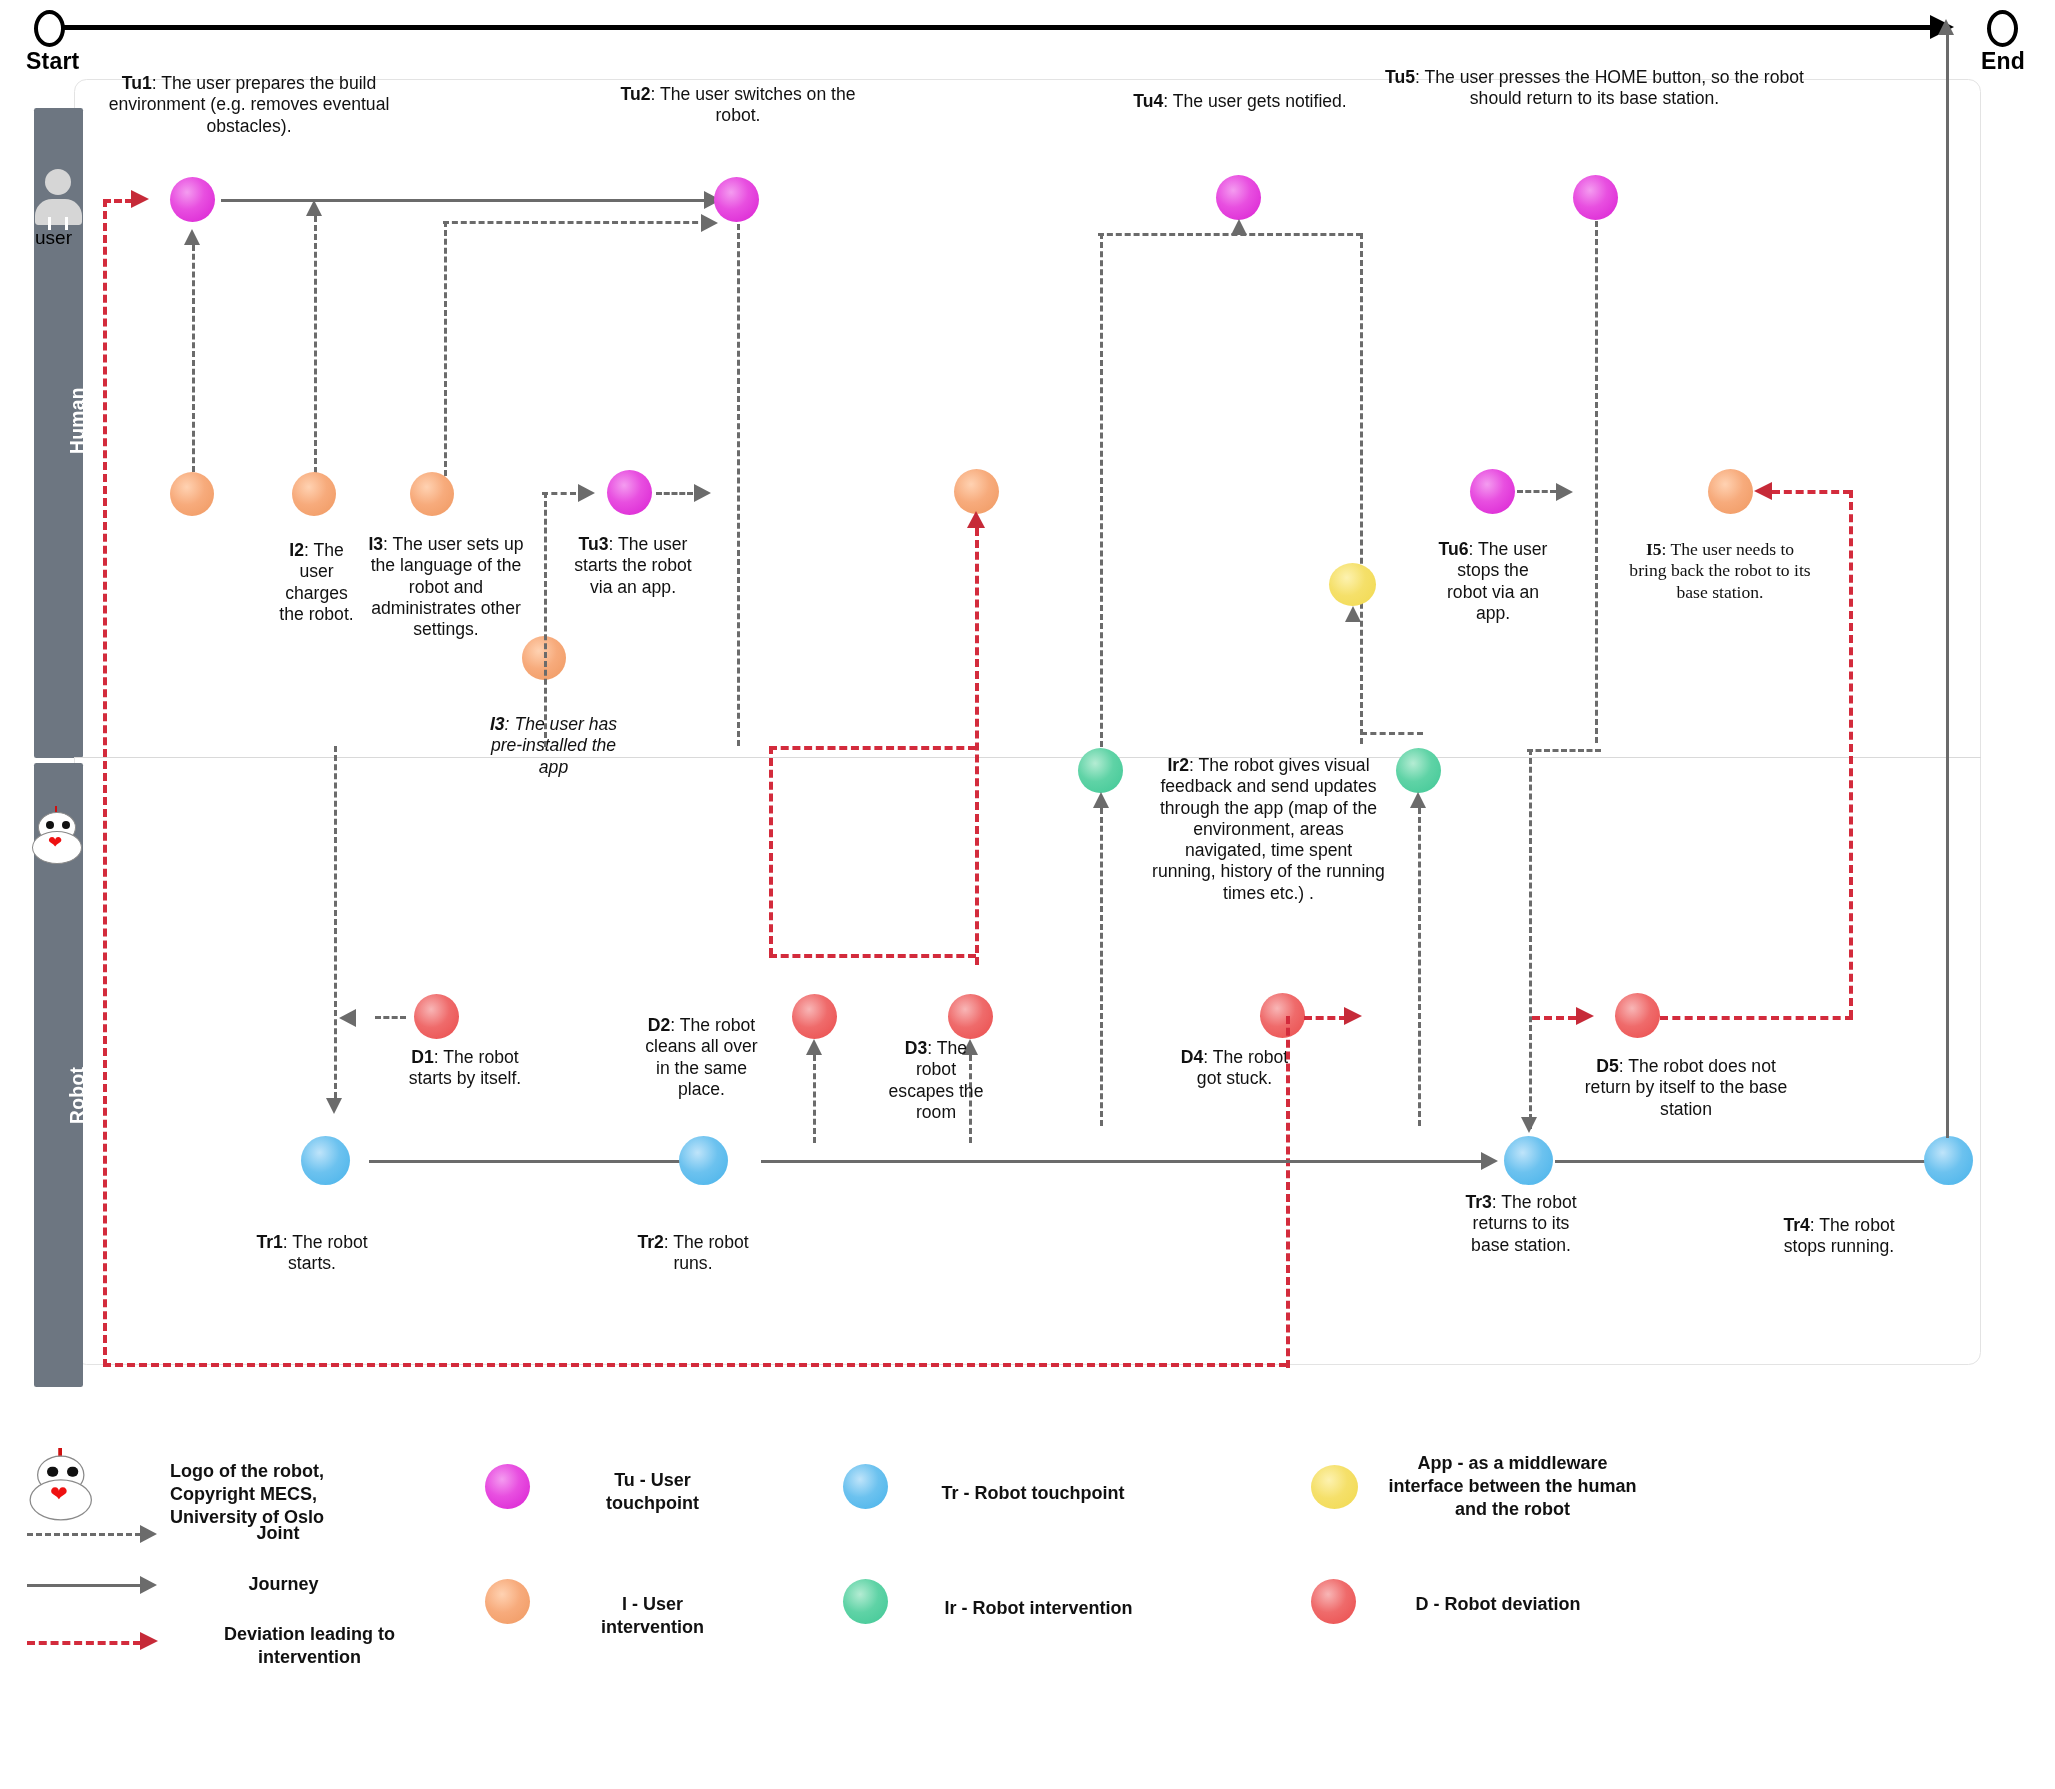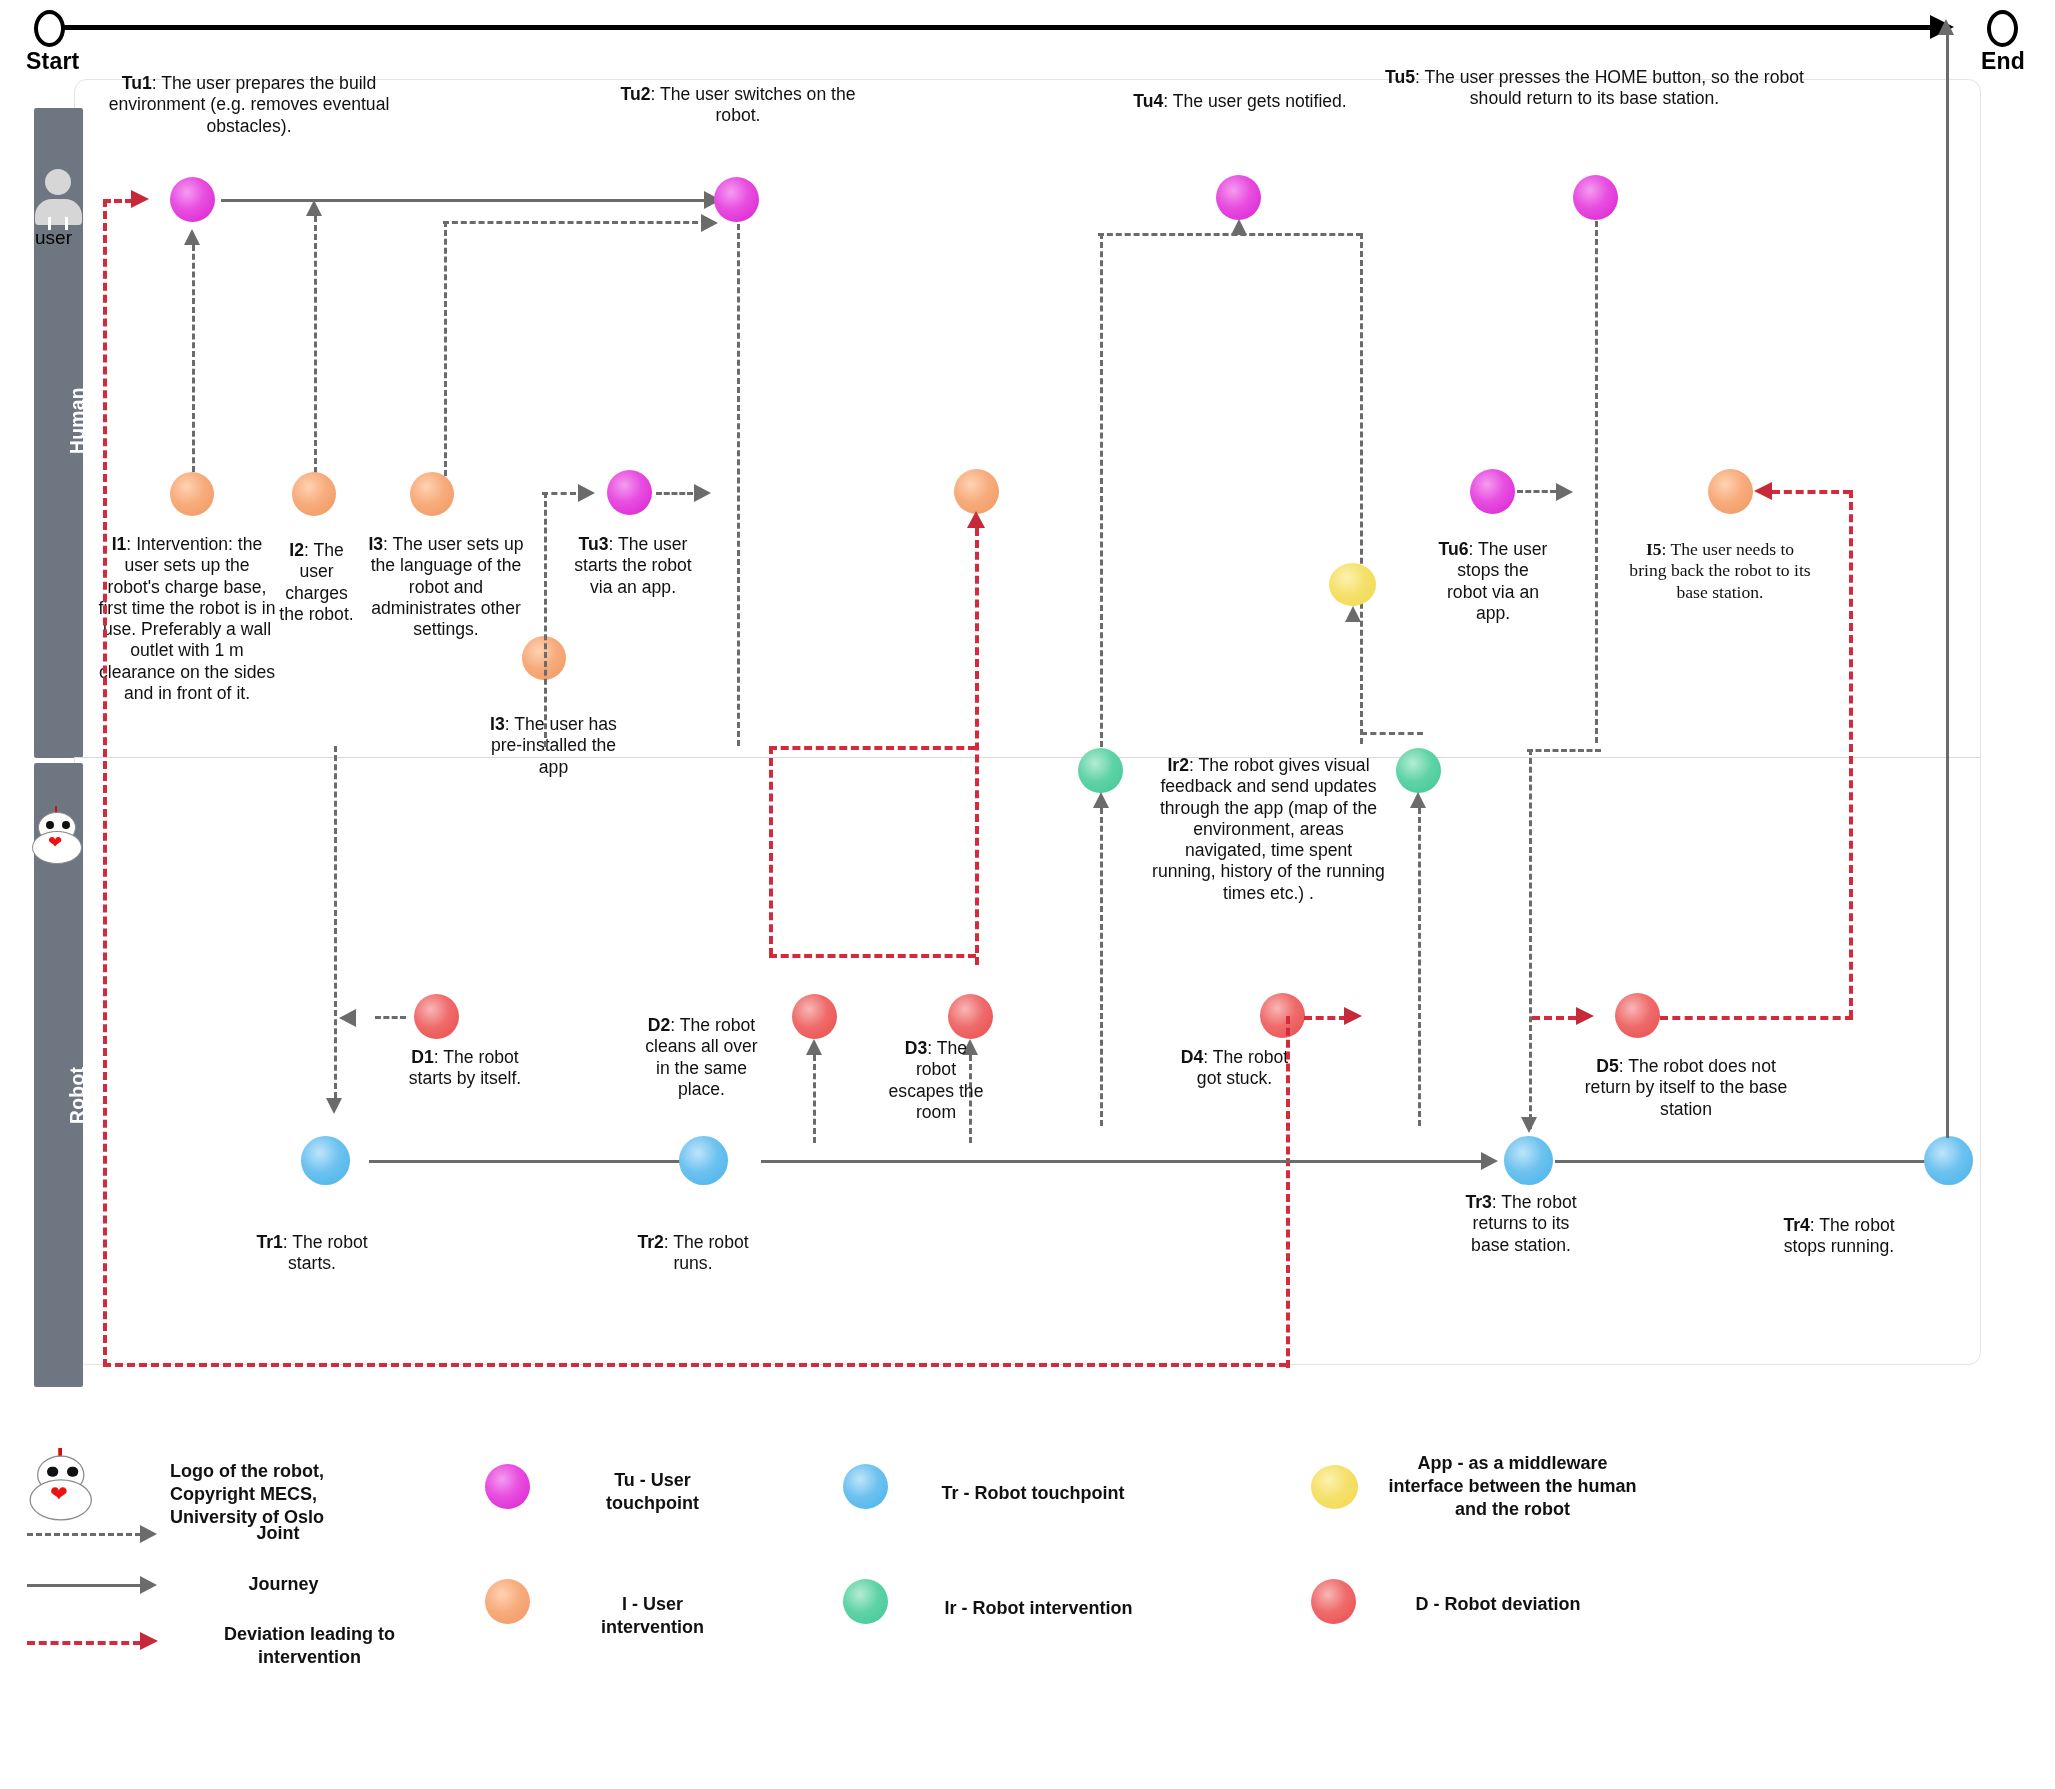--- a/index.html
+++ b/index.html
@@ -144,36 +144,33 @@
   <div class="ln dash-v" style="left:1100px;top:233px;height:514px;"></div>
   <div class="ln dash-v" style="left:1360px;top:233px;height:511px;"></div>
 
   <div class="node magenta" style="left:1573px;top:175px;width:45px;height:45px;"></div>
   <div class="lbl" style="left:1379px;top:67px;width:431px;">
     <b>Tu5</b><span>: The user presses the HOME button, so the robot should return to its base station.</span>
   </div>
   <div class="ln dash-v" style="left:1595px;top:221px;height:522px;"></div>
 
   <div class="node orange" style="left:170px;top:472px;width:44px;height:44px;"></div>
-  <div class="lbl" style="left:96px;top:534px;width:182px;">
-    <b>I1</b><span>: Intervention: the user sets up the robot's charge base, first time the robot is in use. Preferably a wall outlet with 1 m clearance on the sides and in front of it.</span>
-  </div>
 
   <div class="node orange" style="left:292px;top:472px;width:44px;height:44px;"></div>
   <div class="lbl" style="left:271px;top:540px;width:91px;">
     <b>I2</b><span>: The user charges the robot.</span>
   </div>
 
   <div class="node orange" style="left:410px;top:472px;width:44px;height:44px;"></div>
   <div class="lbl" style="left:368px;top:534px;width:156px;">
     <b>I3</b><span>: The user sets up the language of the robot and administrates other settings.</span>
   </div>
 
   <div class="node orange" style="left:522px;top:636px;width:44px;height:44px;"></div>
-  <div class="lbl" style="left:488px;top:714px;width:131px;">
+  <div class="lbl" style="left:488px;top:714px;width:131px;font-style:italic;">
     <b>I3</b><span>: The user has pre-installed the app</span>
   </div>
 
   <div class="node magenta" style="left:607px;top:470px;width:45px;height:45px;"></div>
   <div class="lbl" style="left:562px;top:534px;width:142px;">
     <b>Tu3</b><span>: The user starts the robot via an app.</span>
   </div>
 
   <div class="ln dash-h" style="left:542px;top:492px;width:34px;"></div>
   <div class="ar right" style="left:578px;top:484px;"></div>

